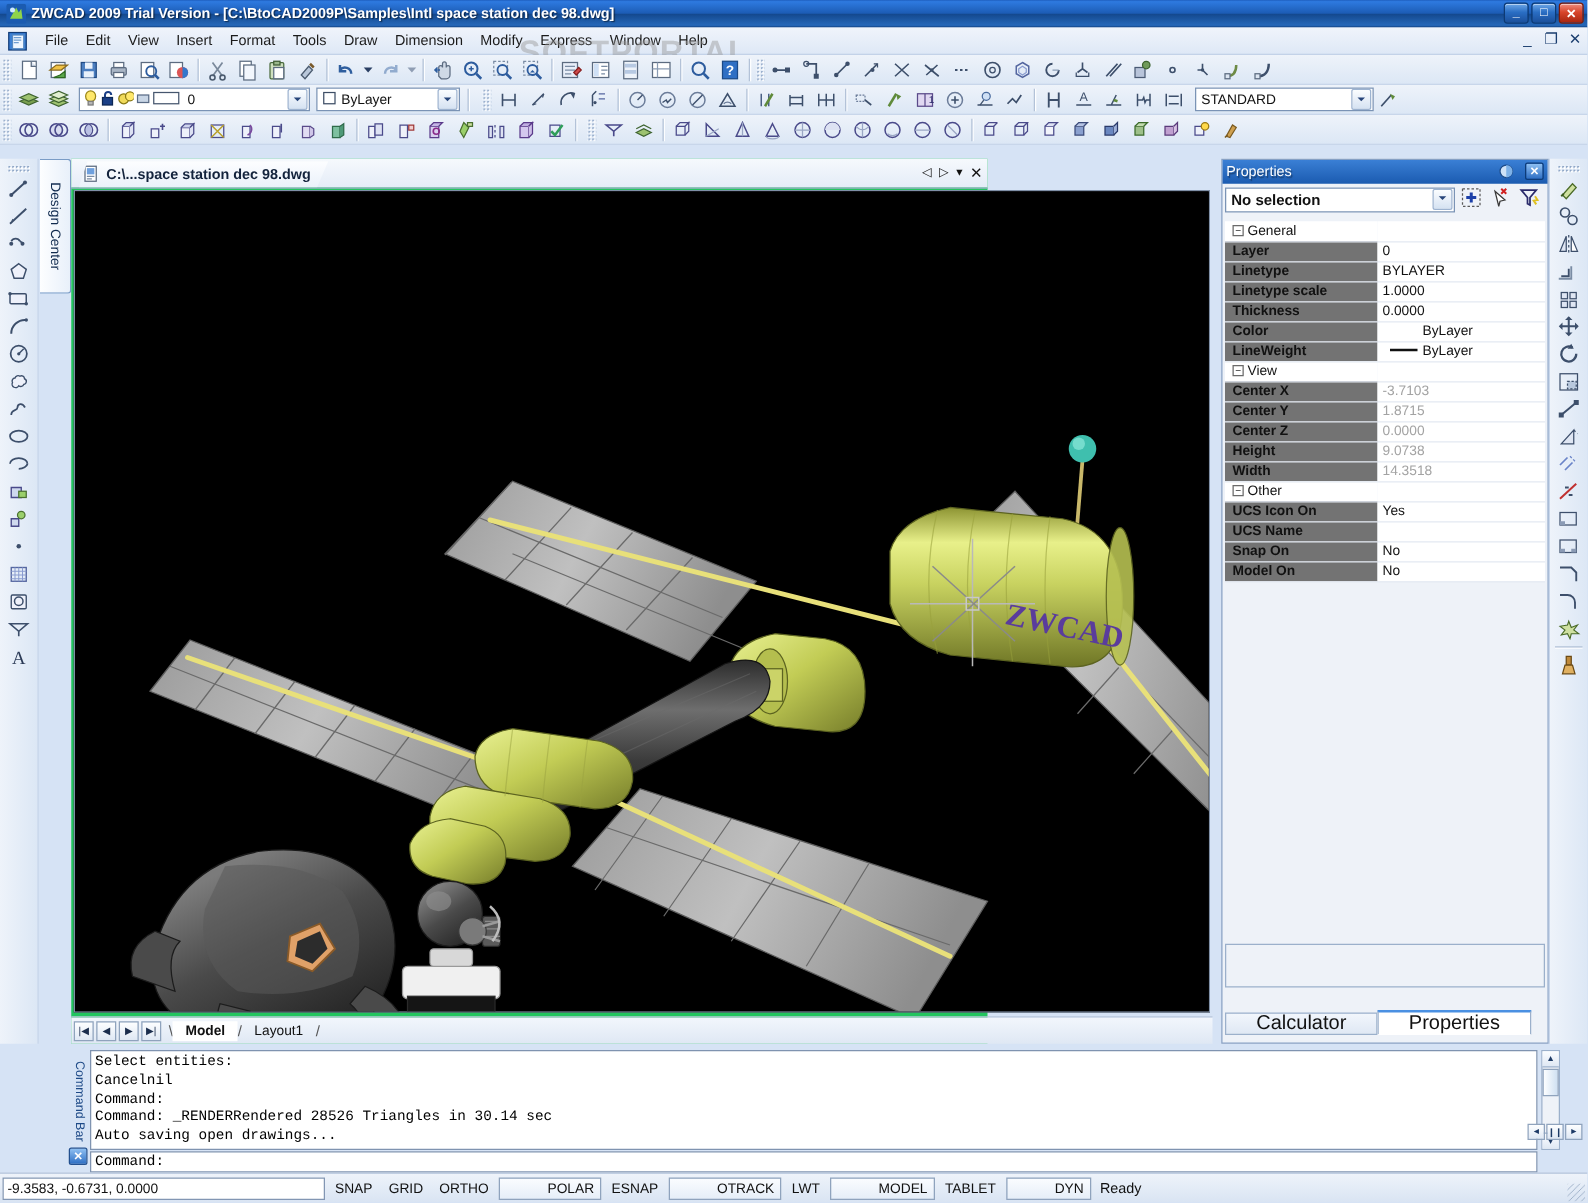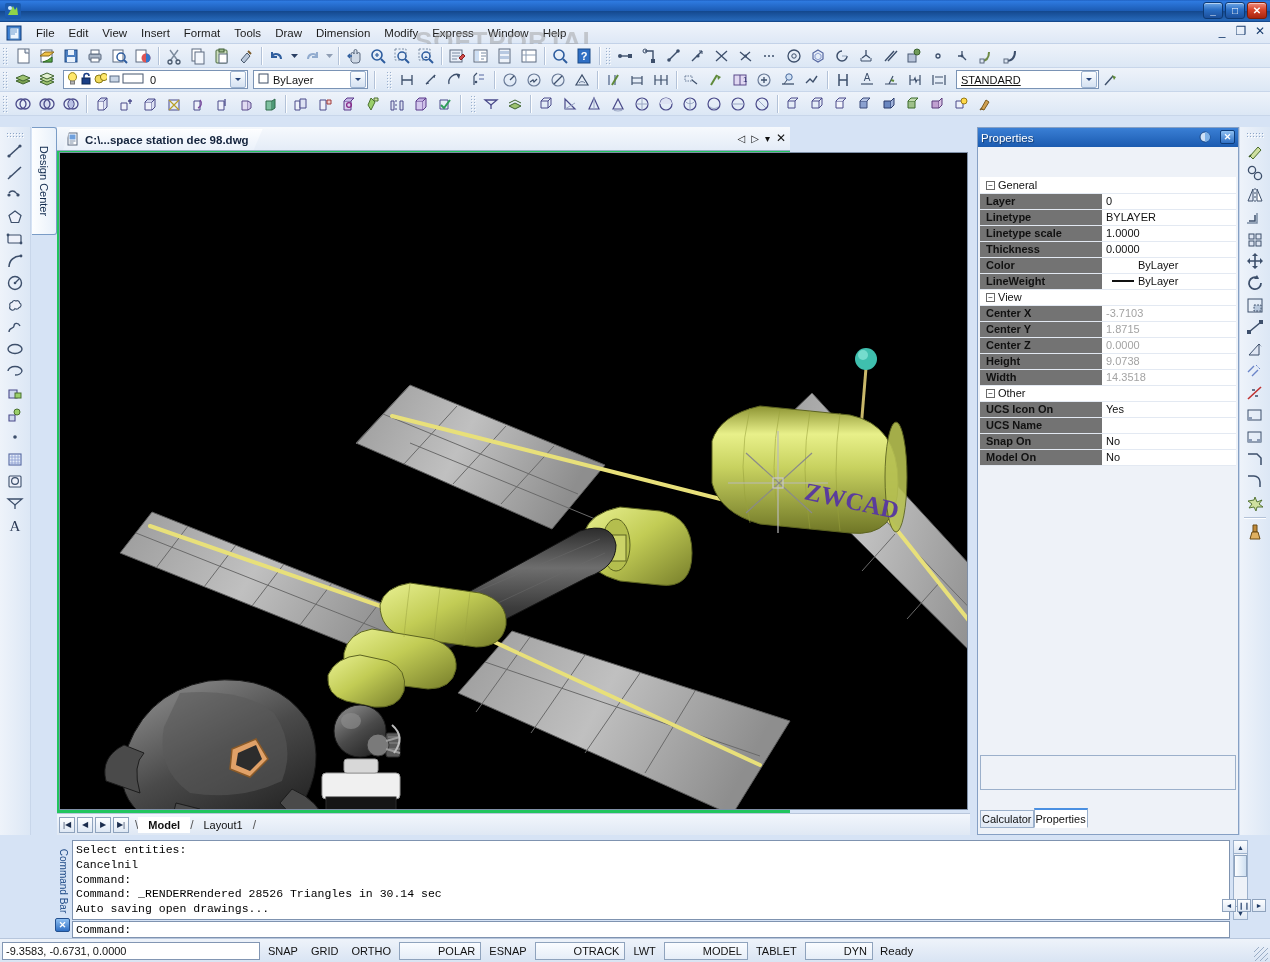--- a/index.html
+++ b/index.html
@@ -160,21 +160,21 @@
   .ptbl{ width:100%;border-collapse:collapse; }
   .ptbl td{ height:16px;font-size:11px;color:#111;border-bottom:1px solid #e3e9f2; padding:0; }
   .ptbl tr.grp td { font-weight:normal; background:#fff; }
   .pname{ width:122px; padding-left:6px !important; background:#737373;font-weight:bold;}
   .pval{ padding-left:4px !important; background:#fff; }
   .pval.gray{ color:#a3a3a3; }
   .exp{ display:inline-block;width:9px;height:9px;border:1px solid #6a6a6a;background:#fff;
         font-size:8px;line-height:7px;text-align:center;margin-right:3px;vertical-align:1px;color:#111;}
   #propblank{ position:absolute;left:2px;bottom:44px;width:256px;height:35px;background:#eef2f8;border:1px solid #9bb0cb;}
   #proptabs{ position:absolute;left:2px;bottom:6px;width:256px;height:20px;display:flex;align-items:flex-end;gap:0;}
-  .ptab{ height:18px;padding:0 1px;display:flex;align-items:center;font-size:11px;color:#111;
+  .ptab{ height:18px;padding:0 24px;display:flex;align-items:center;font-size:16px;color:#111;
          background:linear-gradient(to bottom,#f2f6fc,#dfe8f4);border:1px solid #9bb0cb;}
   .ptab.act{ height:20px;background:#fff;border-bottom-color:#fff;border-top:2px solid #4a90e2;}
 
   
   #cmdwrap{ position:absolute; left:0; top:837px; width:1270px; height:100px; background:#d6e3f5;}
   #cmdside{ position:absolute;left:54px;top:2px;width:18px;height:95px; }
   #cmdside .lbl{ position:absolute;left:50%;top:42px;transform:translate(-50%,-50%) rotate(90deg);
         white-space:nowrap;font-size:10px;color:#1e4a87;}
   #cmdside .xb{ position:absolute;left:1px;bottom:2px;width:15px;height:14px;border:1px solid #23508f;
         background:linear-gradient(to bottom,#8fc0f2,#2e6fc4);color:#fff;font-size:9px;font-weight:bold;
@@ -210,20 +210,21 @@
 <body>
 
 <div id="titlebar">
   <span class="appicon">
     <svg width="16" height="16" viewBox="0 0 16 16">
       <rect x="0" y="0" width="16" height="16" rx="2" fill="#1b5bb0"></rect>
       <path d="M3 12 L8 3 L10 7 L12 4 L13 12 Z" fill="#8fd44a"></path>
       <circle cx="5" cy="5" r="2" fill="#cfe9ff"></circle>
     </svg>
   </span>
+  <span class="tt">ZWCAD 2009 Trial Version - [C:\BtoCAD2009P\Samples\Intl space station dec 98.dwg]</span>
   <div class="wbtns">
     <div class="wbtn">_</div>
     <div class="wbtn">□</div>
     <div class="wbtn close">✕</div>
   </div>
 </div>
 
 <div id="menubar">
   <span class="mico">
     <svg width="17" height="16" viewBox="0 0 17 16">
@@ -725,21 +726,21 @@
       <svg width="18" height="18">
         <path d="M4 4v10M14 4v10M4 9h4l1-2 1 4 1-2h3" fill="none" stroke="#3d4f6b" stroke-width="1.2"></path>
       </svg>
     </div>
   <div class="tbtn">
       <svg width="18" height="18">
         <path d="M3 4v10M15 4v10M5 6h8M5 12h8" stroke="#3d4f6b" stroke-width="1.2"></path>
       </svg>
     </div>
 
-  <div class="combo" style="width:143px;margin-left:5px;text-decoration:underline;">
+  <div class="combo" style="width:143px;margin-left:5px;">
     <span class="txt">STANDARD</span>
     <span class="arw"></span>
   </div>
   <div class="tbtn">
       <svg width="18" height="18">
         <path d="M3 14l8-9" stroke="#3d4f6b" stroke-width="1.4"></path>
         <path d="M10 4l4 2-2 3z" fill="#5f8a3a"></path>
       </svg>
     </div>
 </div>
@@ -1319,20 +1320,44 @@
       <span class="t">Properties</span>
       <span style="position:absolute;right:24px;top:2px;">
         <svg width="16" height="15">
             <circle cx="7" cy="7" r="5" fill="#cfe2f7" stroke="#1b4a88"></circle>
             <path d="M7 2a5 5 0 010 10z" fill="#7fb2e8"></path>
           </svg>
       </span>
       <span class="x">✕</span>
     </div>
 
+    <div id="selrow">
+      <div class="combo" id="selcombo">
+        <span class="txt">No selection</span>
+        <span class="arw"></span>
+      </div>
+      <span>
+        <svg width="19" height="18">
+            <rect x="2" y="2" width="14" height="14" fill="none" stroke="#5a5a5a" stroke-dasharray="2 1.6"></rect>
+            <path d="M9 5v8M5 9h8" stroke="#1b3fa8" stroke-width="2.4"></path>
+          </svg>
+      </span>
+      <span>
+        <svg width="19" height="18">
+            <path d="M5 4l8 7-4 1-1 4z" fill="#fff" stroke="#3a3a3a"></path>
+            <path d="M10 2l4 4M14 2l-4 4" stroke="#d02020" stroke-width="1.6"></path>
+          </svg>
+      </span>
+      <span style="margin-right:3px;">
+        <svg width="19" height="18">
+            <path d="M3 3h12l-5 6v6l-2-1V9z" fill="none" stroke="#2b2b6b" stroke-width="1.4"></path>
+            <path d="M14 8l2 3-3 .5 2 3" fill="none" stroke="#e0c020" stroke-width="1.6"></path>
+          </svg>
+      </span>
+    </div>
 
     <div id="proplist">
       <table class="ptbl">
         <tbody>
             <tr class="grp">
           <td class="pname"><span class="exp">−</span><span>General</span></td>
           <td class="pval"></td>
         </tr>
         <tr>
               <td class="pname">Layer</td>

